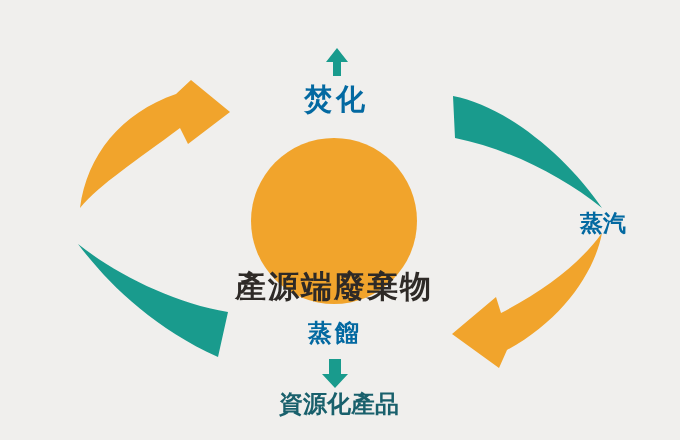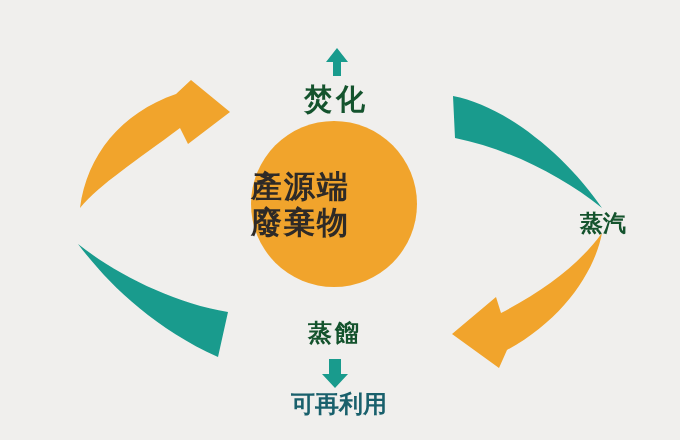--- a/index.html
+++ b/index.html
@@ -23,44 +23,44 @@
     height: 440px;
   }
   .label {
     position: absolute;
     transform: translate(-50%, -50%);
     font-weight: bold;
     white-space: nowrap;
     text-align: center;
   }
   .teal-text { color: #19606c; }
-  .dark-text { color: #14532d; }
+  .dark-text { color: #0369a1; }
   .top-output {
     left: 337px;
     top: 32px;
     font-size: 21px;
     letter-spacing: 0.5px;
   }
   .top-process {
     left: 336px;
     top: 100px;
     font-size: 29px;
     letter-spacing: 3px;
   }
   .circle {
     position: absolute;
     left: 251px;
-    top: 121px;
+    top: 138px;
     width: 166px;
     height: 166px;
     border-radius: 50%;
     background: #f1a42c;
     display: flex;
-    flex-direction: column;
-    align-items: flex-start;
+    flex-direction: row;
+    align-items: flex-end;
     justify-content: center;
   }
   .circle .circle-line {
     font-weight: bold;
     font-size: 31px;
     line-height: 36px;
     color: #2e2a27;
     letter-spacing: 2px;
     white-space: nowrap;
   }
@@ -111,15 +111,15 @@
   <div class="circle">
     <div class="circle-line">產源端</div>
     <div class="circle-line">廢棄物</div>
   </div>
 
 
   <div class="label right-label dark-text">蒸汽</div>
 
   <div class="label bottom-process dark-text">蒸餾</div>
 
-  <div class="label bottom-output teal-text">可再利用</div>
+  <div class="label bottom-output teal-text">資源化產品</div>
 
 </div>
 
 </body></html>

